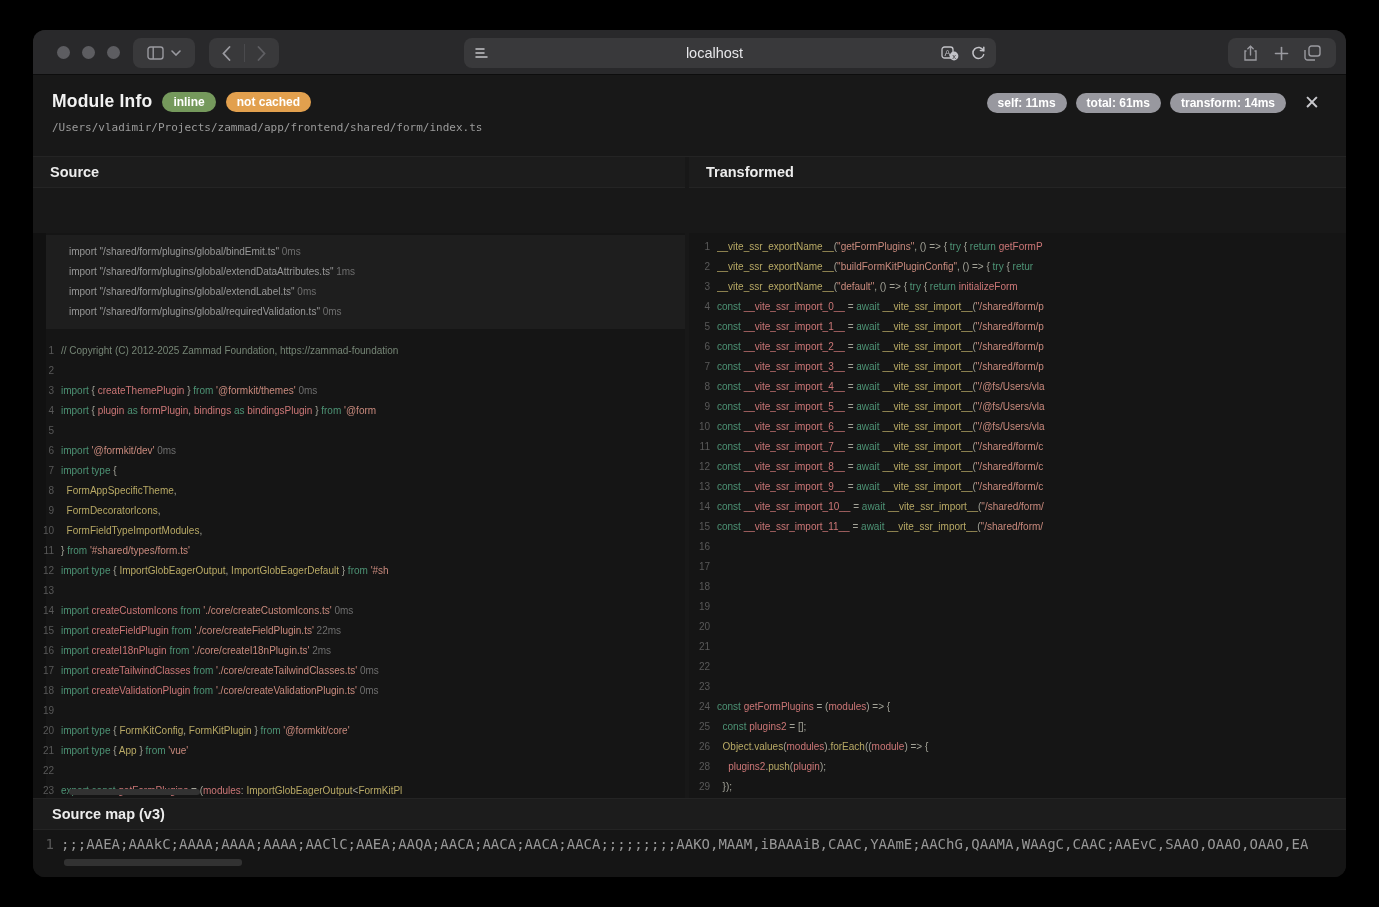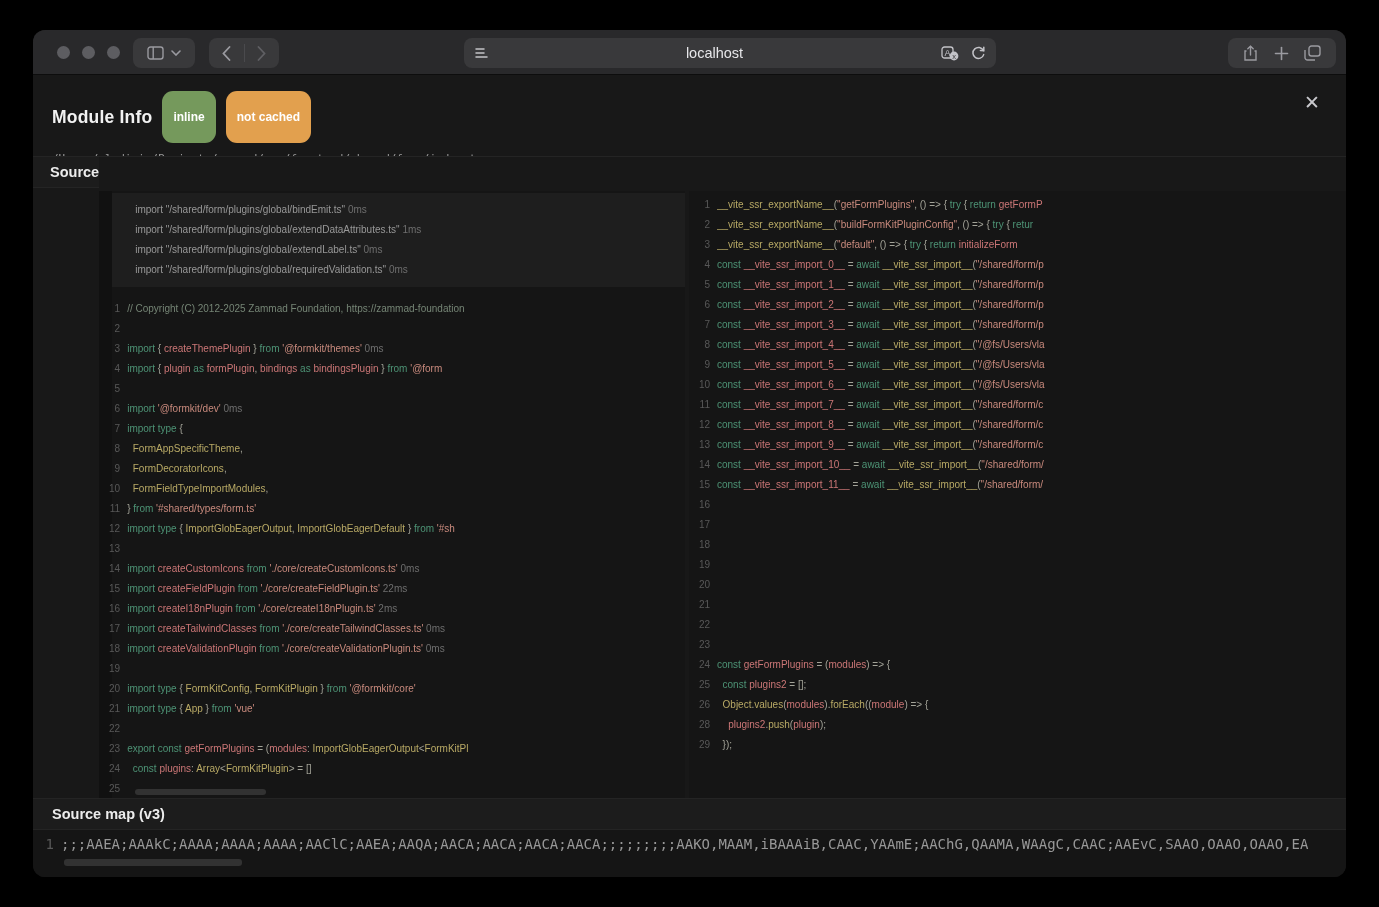--- a/index.html
+++ b/index.html
@@ -21,36 +21,36 @@
   .nav-div { width:1px; height:18px; background:#4a4a4d; }
   .url-pill { left:50%; transform:translateX(-50%); width:532px; padding:0 10px;margin-left:40px; }
   .url-text { flex:1; text-align:center; color:#e7e7ea; font-size:14.5px; }
   .url-right { display:flex; align-items:center; gap:12px; }
   .actions-pill { right:10px; width:108px; gap:0; justify-content:space-evenly; }
 
   
   .mod-header { position:relative; padding:16px 22px 0 19px; height:81px; }
   .mod-title-row { display:flex; align-items:center; gap:10px; }
   .mod-title { color:#f2f2f2; font-size:17.5px; font-weight:700; letter-spacing:.2px; }
-  .badge { font-size:12px; font-weight:700; color:#fff; border-radius:11px; padding:20px 11px; line-height:1; }
+  .badge { font-size:12px; font-weight:700; color:#fff; border-radius:11px; padding:4px 11px; line-height:1; }
   .badge-inline { background:#75995c; }
   .badge-notcached { background:#e2a04e; }
   .metrics { position:absolute; right:60px; top:18px; display:flex; gap:9px; }
   .metric { background:#98989f; color:#fff; font-size:12px; font-weight:700;
             border-radius:11px; padding:4px 11px; line-height:1; }
   .close-btn { position:absolute; right:20px; top:13px; width:28px; height:28px;
                color:#c9c9cd; font-size:19px; display:flex; align-items:center;
                justify-content:center; cursor:pointer; font-weight:400; }
   .mod-path { margin-top:9px; font-family:"DejaVu Sans Mono", monospace;
               font-size:11px; color:#9b9b9b; }
 
   
   .panels { position:absolute; left:0; right:0; top:126px; bottom:79px;
             display:flex; border-top:1px solid #242424; background:#181818; }
-  .panel { overflow:hidden; display:flex; flex-direction:row; }
+  .panel { overflow:hidden; display:flex; flex-direction:column;gap:11px; }
   .panel-src { width:652px; }
   .panel-gap { width:4px; background:#181818; }
   .panel-tr  { flex:1; }
   .panel-head { height:31px; flex:none; background:#1c1c1c; border-bottom:1px solid #242424;
                 display:flex; align-items:center; padding-left:17px;
                 color:#ececec; font-size:14.5px; font-weight:700; }
   .panel-body { flex:1; position:relative; background:#151515; overflow:hidden;
                 font-family:Liberation Sans, sans-serif; font-size:10px; line-height:20px;margin-top:34px; }
   .panel-body.has-strip::before { content:""; position:absolute; left:0; top:0; bottom:0;
                 width:13px; background:#111111; }
@@ -171,20 +171,25 @@
         </svg>
       </span>
     </div>
   </div>
 
   <div class="mod-header">
     <div class="mod-title-row">
       <span class="mod-title">Module Info</span>
       <span class="badge badge-inline">inline</span>
       <span class="badge badge-notcached">not cached</span>
+    </div>
+    <div class="metrics">
+      <span class="metric">self: 11ms</span>
+      <span class="metric">total: 61ms</span>
+      <span class="metric">transform: 14ms</span>
     </div>
     <div class="close-btn">✕</div>
     <div class="mod-path">/Users/vladimir/Projects/zammad/app/frontend/shared/form/index.ts</div>
   </div>
 
   <div class="panels">
     <div class="panel panel-src">
       <div class="panel-head">Source</div>
       <div class="panel-body has-strip">
         <div class="imports-block">
@@ -220,20 +225,21 @@
             <div class="cl"><span class="ln">24</span><span class="ct"><span class="tk-p">  </span><span class="tk-k">const</span><span class="tk-v"> plugins</span><span class="tk-p">: </span><span class="tk-f">Array</span><span class="tk-p">&lt;</span><span class="tk-f">FormKitPlugin</span><span class="tk-p">&gt; = []</span></span></div>
             <div class="cl"><span class="ln">25</span><span class="ct"></span></div>
           </div>
         <div class="hscroll src-scroll"></div>
       </div>
     </div>
 
     <div class="panel-gap"></div>
 
     <div class="panel panel-tr">
+      <div class="panel-head">Transformed</div>
       <div class="panel-body">
         <div class="code">
             <div class="cl"><span class="ln">1</span><span class="ct"><span class="tk-f">__vite_ssr_exportName__</span><span class="tk-p">(</span><span class="tk-s">"getFormPlugins"</span><span class="tk-p">, () =&gt; { </span><span class="tk-k">try</span><span class="tk-p"> { </span><span class="tk-k">return</span><span class="tk-v"> getFormP</span></span></div>
             <div class="cl"><span class="ln">2</span><span class="ct"><span class="tk-f">__vite_ssr_exportName__</span><span class="tk-p">(</span><span class="tk-s">"buildFormKitPluginConfig"</span><span class="tk-p">, () =&gt; { </span><span class="tk-k">try</span><span class="tk-p"> { </span><span class="tk-k">retur</span></span></div>
             <div class="cl"><span class="ln">3</span><span class="ct"><span class="tk-f">__vite_ssr_exportName__</span><span class="tk-p">(</span><span class="tk-s">"default"</span><span class="tk-p">, () =&gt; { </span><span class="tk-k">try</span><span class="tk-p"> { </span><span class="tk-k">return</span><span class="tk-v"> initializeForm</span></span></div>
             <div class="cl"><span class="ln">4</span><span class="ct"><span class="tk-k">const</span><span class="tk-v"> __vite_ssr_import_0__</span><span class="tk-p"> = </span><span class="tk-k">await</span><span class="tk-f"> __vite_ssr_import__</span><span class="tk-p">(</span><span class="tk-s">"/shared/form/p</span></span></div>
             <div class="cl"><span class="ln">5</span><span class="ct"><span class="tk-k">const</span><span class="tk-v"> __vite_ssr_import_1__</span><span class="tk-p"> = </span><span class="tk-k">await</span><span class="tk-f"> __vite_ssr_import__</span><span class="tk-p">(</span><span class="tk-s">"/shared/form/p</span></span></div>
             <div class="cl"><span class="ln">6</span><span class="ct"><span class="tk-k">const</span><span class="tk-v"> __vite_ssr_import_2__</span><span class="tk-p"> = </span><span class="tk-k">await</span><span class="tk-f"> __vite_ssr_import__</span><span class="tk-p">(</span><span class="tk-s">"/shared/form/p</span></span></div>
             <div class="cl"><span class="ln">7</span><span class="ct"><span class="tk-k">const</span><span class="tk-v"> __vite_ssr_import_3__</span><span class="tk-p"> = </span><span class="tk-k">await</span><span class="tk-f"> __vite_ssr_import__</span><span class="tk-p">(</span><span class="tk-s">"/shared/form/p</span></span></div>
             <div class="cl"><span class="ln">8</span><span class="ct"><span class="tk-k">const</span><span class="tk-v"> __vite_ssr_import_4__</span><span class="tk-p"> = </span><span class="tk-k">await</span><span class="tk-f"> __vite_ssr_import__</span><span class="tk-p">(</span><span class="tk-s">"/@fs/Users/vla</span></span></div>

